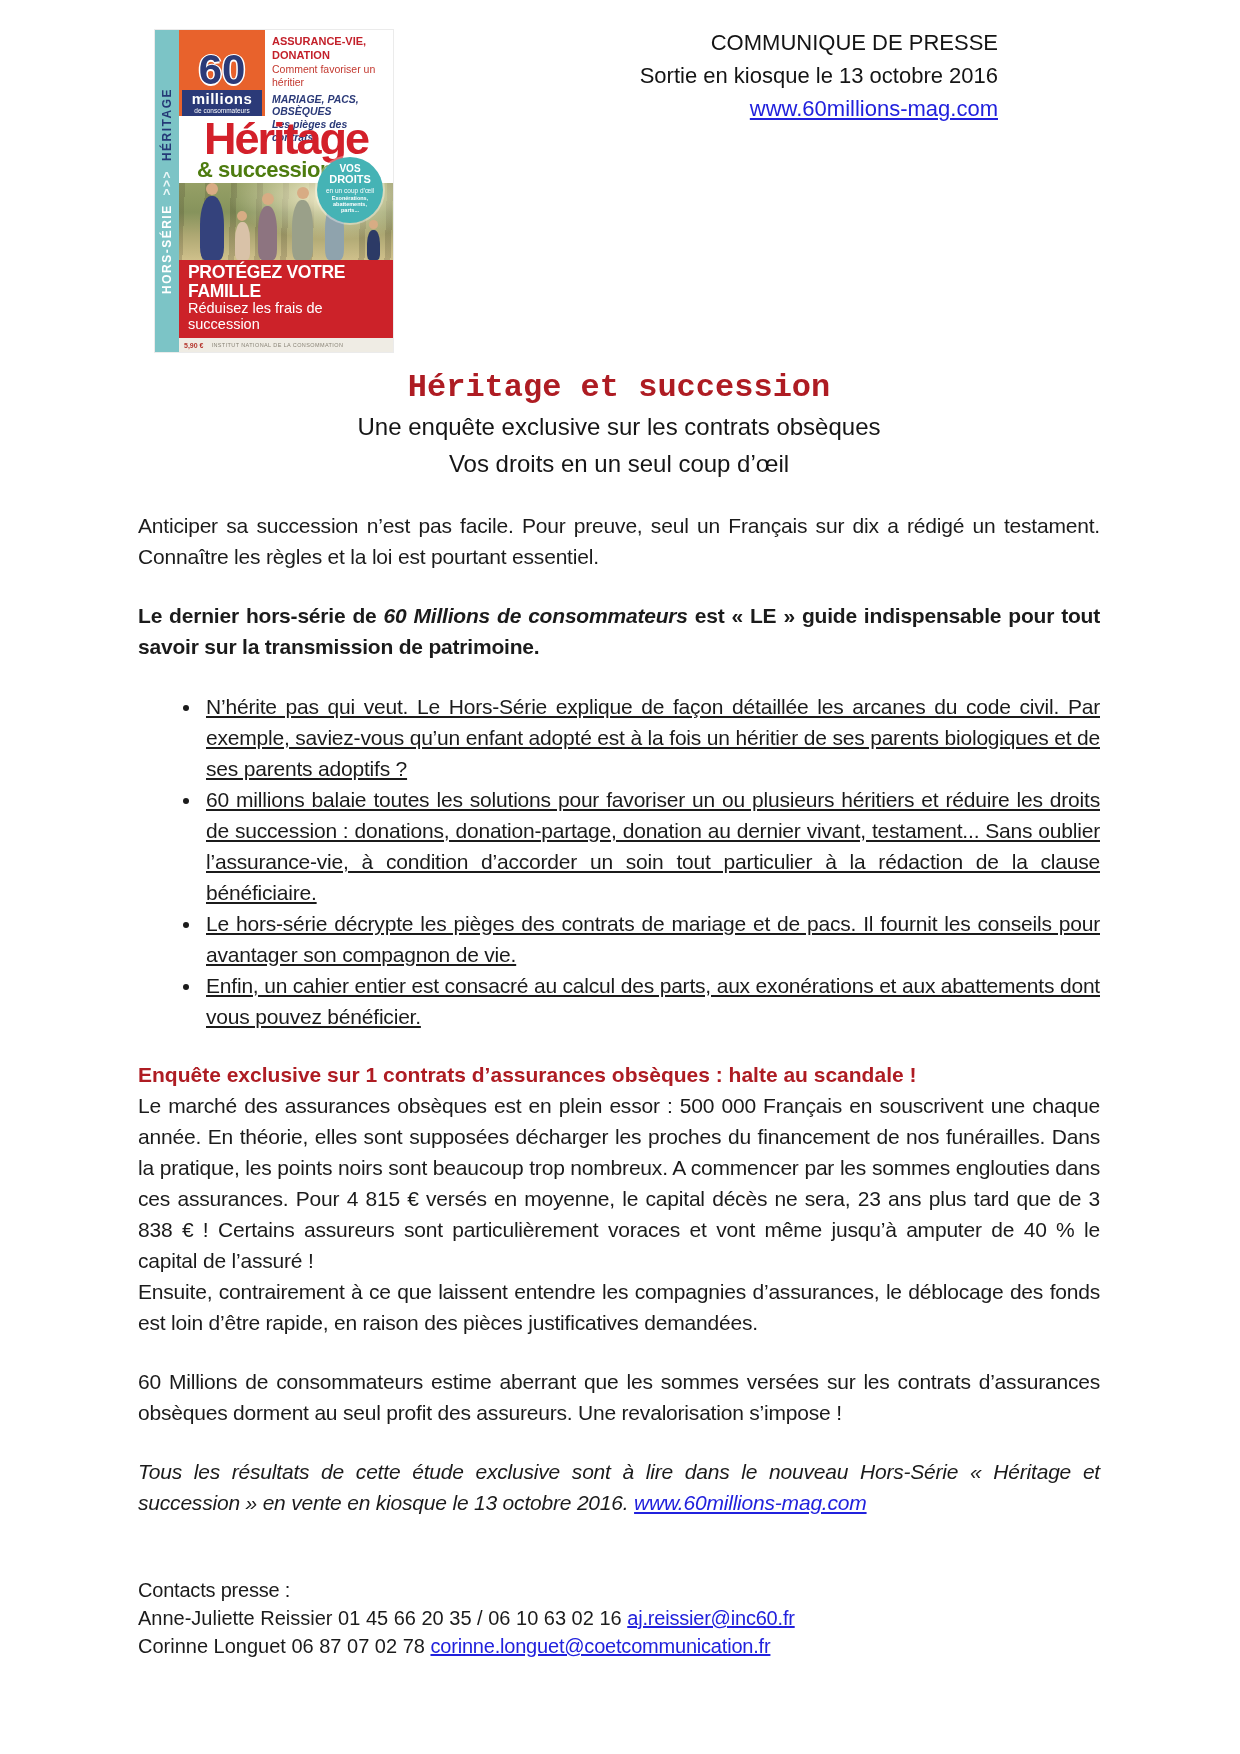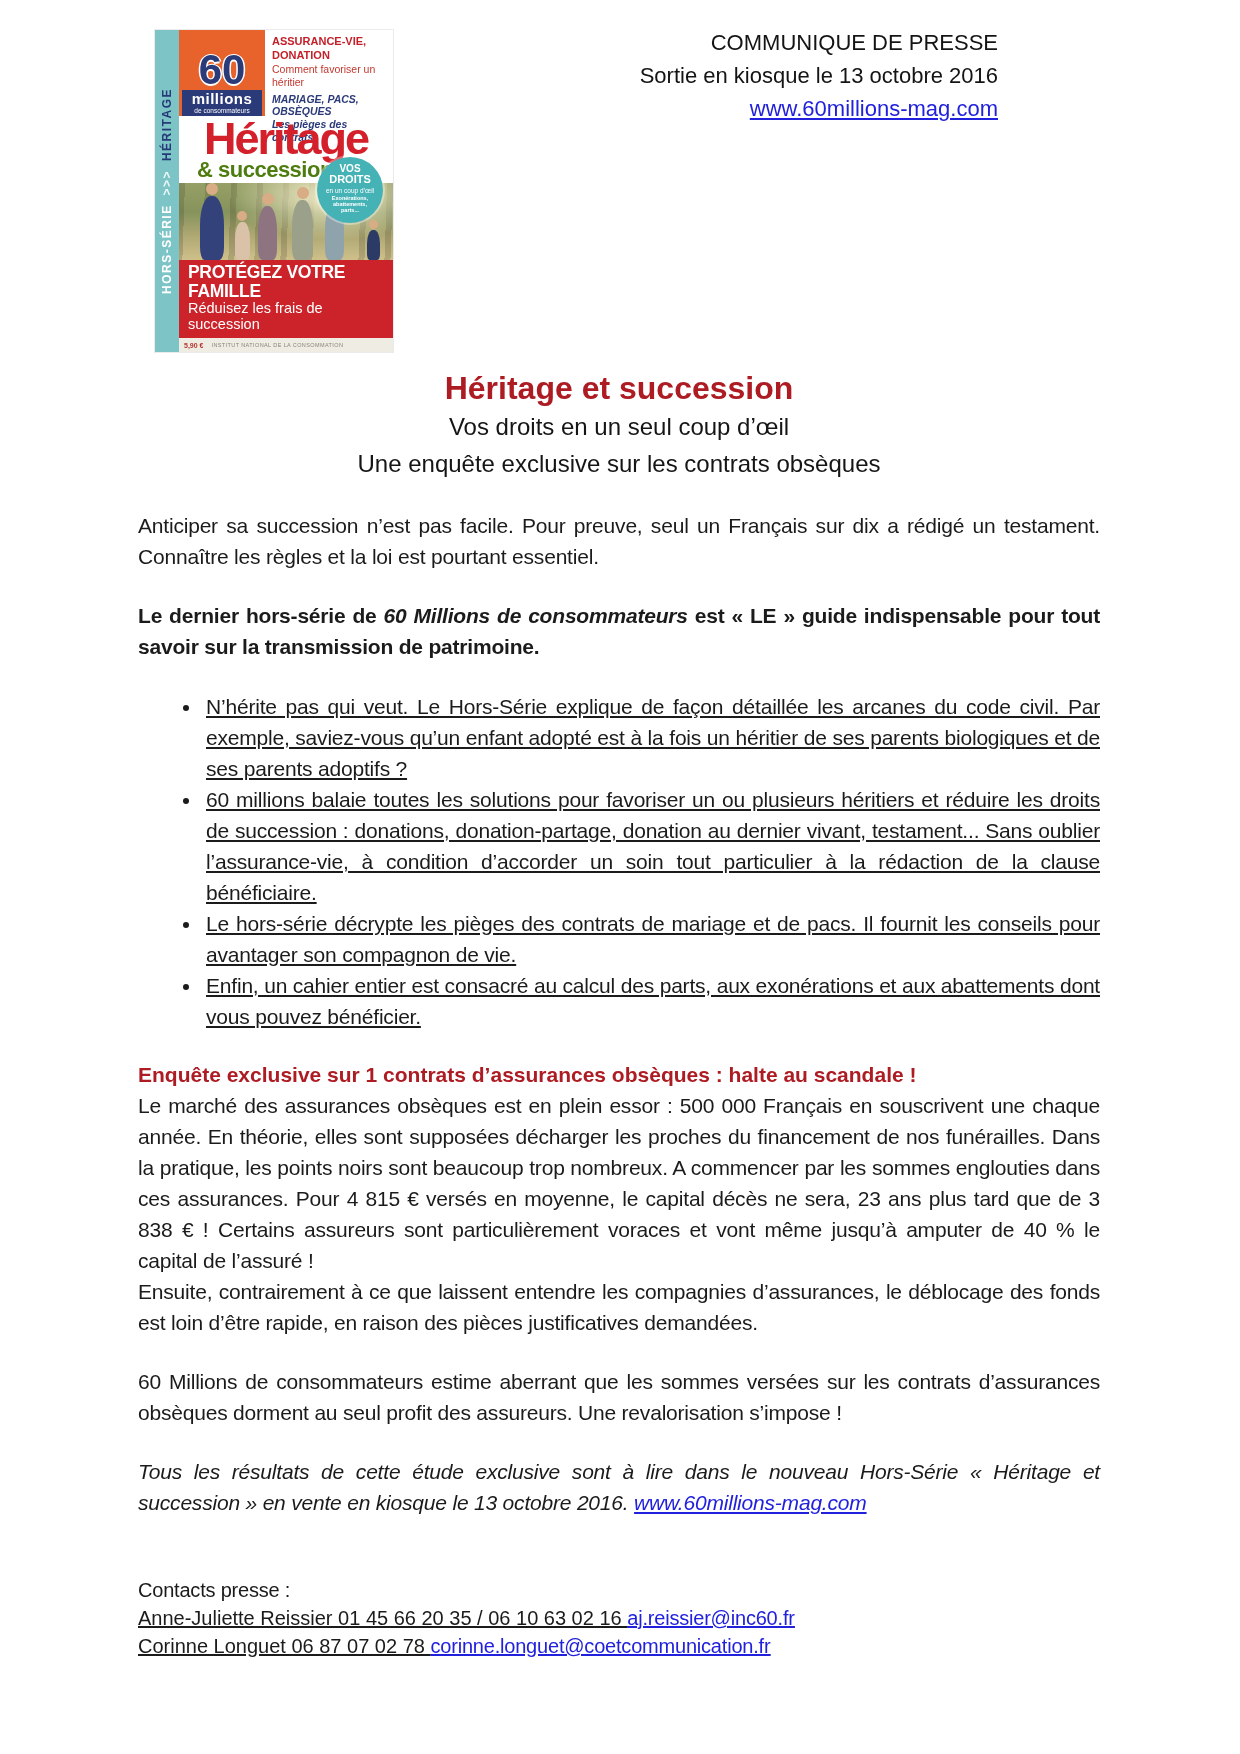--- a/index.html
+++ b/index.html
@@ -53,33 +53,33 @@
 
   .cover-banner { background:#cc2229; color:#fff; padding:3px 9px 5px 9px; }
   .banner1 { font-weight:800; font-size:17.5px; letter-spacing:-0.3px; line-height:1.1; }
   .banner2 { font-size:14.5px; line-height:1.1; }
   .cover-strip { display:flex; align-items:center; gap:8px; background:#efece4; padding:2px 5px; height:14px; }
   .price { color:#b4342c; font-weight:bold; font-size:7px; }
   .inst { color:#8a8578; font-size:5.5px; letter-spacing:0.4px; }
 
   
   .content { padding:368px 140px 0 138px; }
-  .doc-title { text-align:center; color:#ae1c23; font-size:32px; font-weight:800; line-height:40px; }
+  .doc-title { text-align:center; color:#ae1c23; font-size:32px; font-weight:800; line-height:40px;font-family:Liberation Mono, monospace; }
   .doc-sub { text-align:center; font-size:24px; line-height:37px; color:#151515; }
   .body { text-align:justify; font-size:21px; line-height:31px; letter-spacing:-0.2px; }
   .mt { margin-top:28px; }
   .boldp { font-weight:bold; }
   .bi { font-style:italic; }
   .bullets { margin-top:29px; padding-left:64px;text-decoration:underline; }
   .bullets li { text-align:justify; font-size:21px; line-height:31px; letter-spacing:-0.2px; padding-left:4px; }
   .red-heading { margin-top:27px; color:#ae1c23; font-weight:bold; font-size:21px; line-height:31px; }
   .italicp { font-style:italic; }
   .italicp .link { font-style:italic; }
   .contacts-title { margin-top:58px; font-size:20px; line-height:28px; }
-  .contact-line { font-size:20px; line-height:28px;text-decoration:underline; }
+  .contact-line { font-size:20px; line-height:28px; }
   .contact-line .link, .contacts-title { letter-spacing:-0.2px; }
 </style>
 </head>
 <body>
 
 <div class="page">
 
   <div class="press-header">
     <div>COMMUNIQUE DE PRESSE</div>
     <div>Sortie en kiosque le 13 octobre 2016</div>
@@ -154,22 +154,22 @@
       </div>
       <div class="cover-strip">
         <span class="price">5,90 €</span>
         <span class="inst">INSTITUT NATIONAL DE LA CONSOMMATION</span>
       </div>
     </div>
   </div>
 
   <div class="content">
     <h1 class="doc-title">Héritage et succession</h1>
+    <div class="doc-sub">Une enquête exclusive sur les contrats obsèques</div>
     <div class="doc-sub">Vos droits en un seul coup d’œil</div>
-    <div class="doc-sub">Une enquête exclusive sur les contrats obsèques</div>
 
     <p class="body mt">Anticiper sa succession n’est pas facile. Pour preuve, seul un Français sur dix a rédigé un testament. Connaître les règles et la loi est pourtant essentiel.</p>
 
     <p class="body boldp mt"><span>Le dernier hors-série de </span><span class="bi">60 Millions de consommateurs</span><span> est « LE » guide indispensable pour tout savoir sur la transmission de patrimoine.</span></p>
 
     <ul class="bullets">
       <li>N’hérite pas qui veut. Le Hors-Série explique de façon détaillée les arcanes du code civil. Par exemple, saviez-vous qu’un enfant adopté est à la fois un héritier de ses parents biologiques et de ses parents adoptifs ?</li>
       <li>60 millions balaie toutes les solutions pour favoriser un ou plusieurs héritiers et réduire les droits de succession : donations, donation-partage, donation au dernier vivant, testament... Sans oublier l’assurance-vie, à condition d’accorder un soin tout particulier à la rédaction de la clause bénéficiaire.</li>
       <li>Le hors-série décrypte les pièges des contrats de mariage et de pacs. Il fournit les conseils pour avantager son compagnon de vie.</li>
       <li>Enfin, un cahier entier est consacré au calcul des parts, aux exonérations et aux abattements dont vous pouvez bénéficier.</li>

